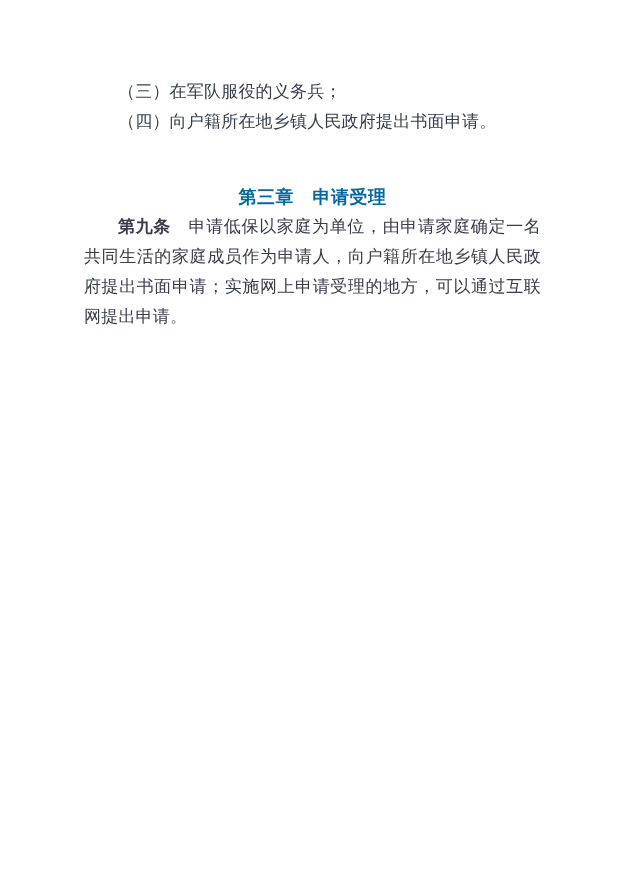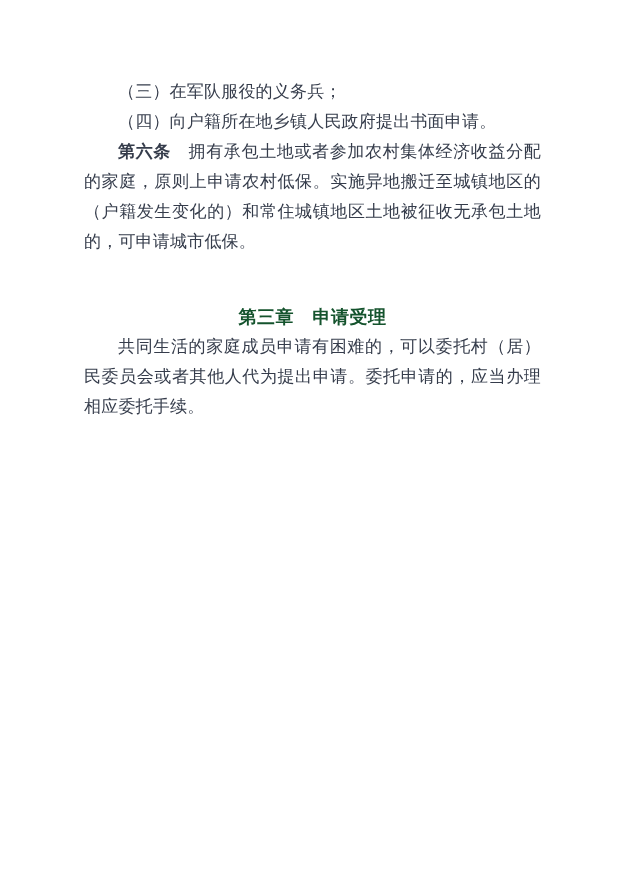--- a/index.html
+++ b/index.html
@@ -36,21 +36,21 @@
     font-weight: 700;
   }
   .chapter {
     margin: 45px 0 0 0;
     padding: 0;
     font-family: "Liberation Sans", "DejaVu Sans", sans-serif;
     font-weight: 700;
     font-size: 18px;
     line-height: 30px;
     text-align: center;
-    color: #14532d;
+    color: #0369a1;
     letter-spacing: 0.5px;
   }
   .page-footer {
     position: absolute;
     left: 84px;
     top: 813px;
     width: 457px;
     text-align: center;
     font-size: 15px;
     line-height: 30px;
@@ -60,26 +60,25 @@
 </head>
 <body>
 
 <div class="page">
   <div class="content">
 
     <p class="para"><span class="head"></span><span>（三）在军队服役的义务兵；</span></p>
 
     <p class="para"><span class="head"></span><span>（四）向户籍所在地乡镇人民政府提出书面申请。</span></p>
 
-    <p class="para"><span class="head">第六条　</span><span>拥有承包土地或者参加农村集体经济收益分配的家庭，原则上申请农村低保。实施异地搬迁至城镇地区的（户籍发生变化的）和常住城镇地区土地被征收无承包土地的，可申请城市低保。</span></p>
 
 
     <h2 class="chapter">第三章　申请受理</h2>
 
 
+    <p class="para"><span class="head">第九条　</span><span>申请低保以家庭为单位，由申请家庭确定一名共同生活的家庭成员作为申请人，向户籍所在地乡镇人民政府提出书面申请；实施网上申请受理的地方，可以通过互联网提出申请。</span></p>
 
-    <p class="para"><span class="head"></span><span>共同生活的家庭成员申请有困难的，可以委托村（居）民委员会或者其他人代为提出申请。委托申请的，应当办理相应委托手续。</span></p>
 
 
   </div>
 
   <div class="page-footer">4</div>
 </div>
 
 </body></html>

